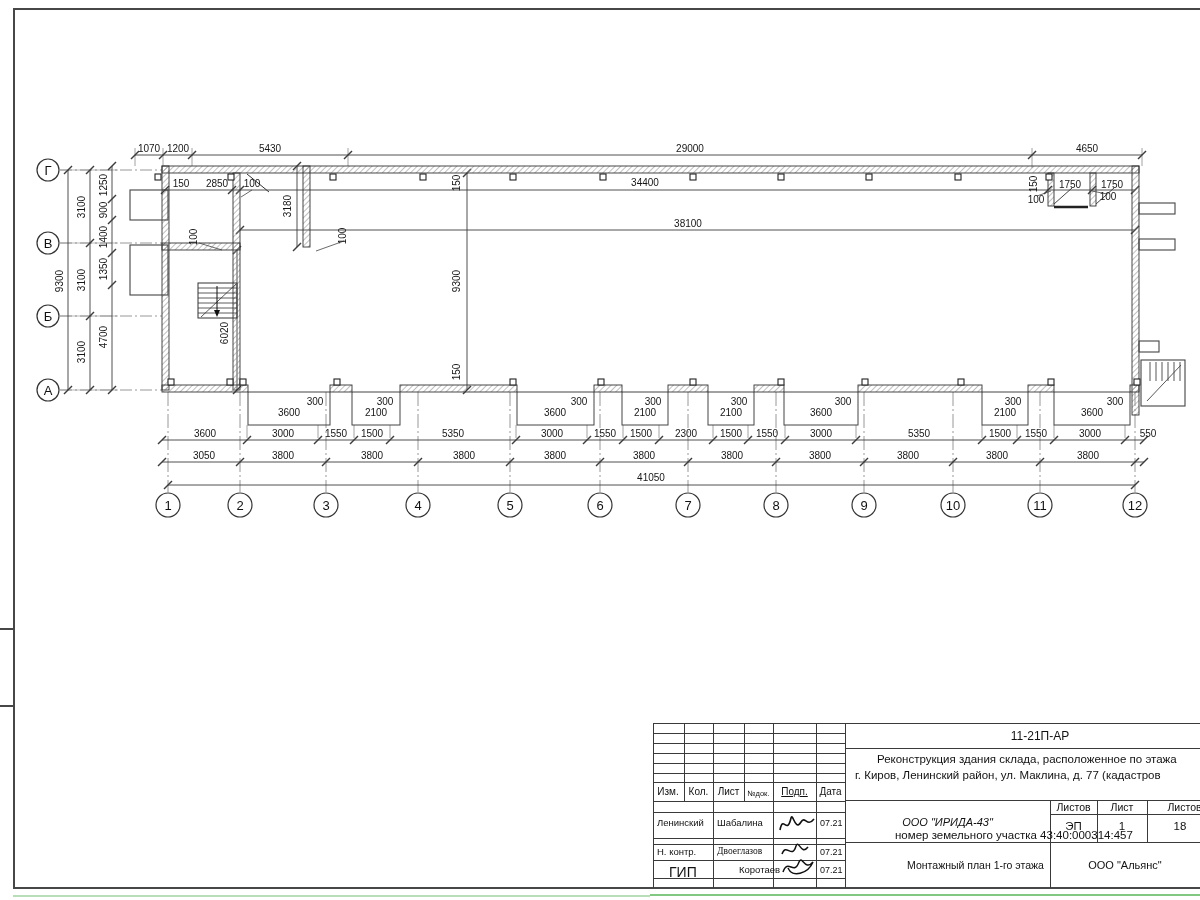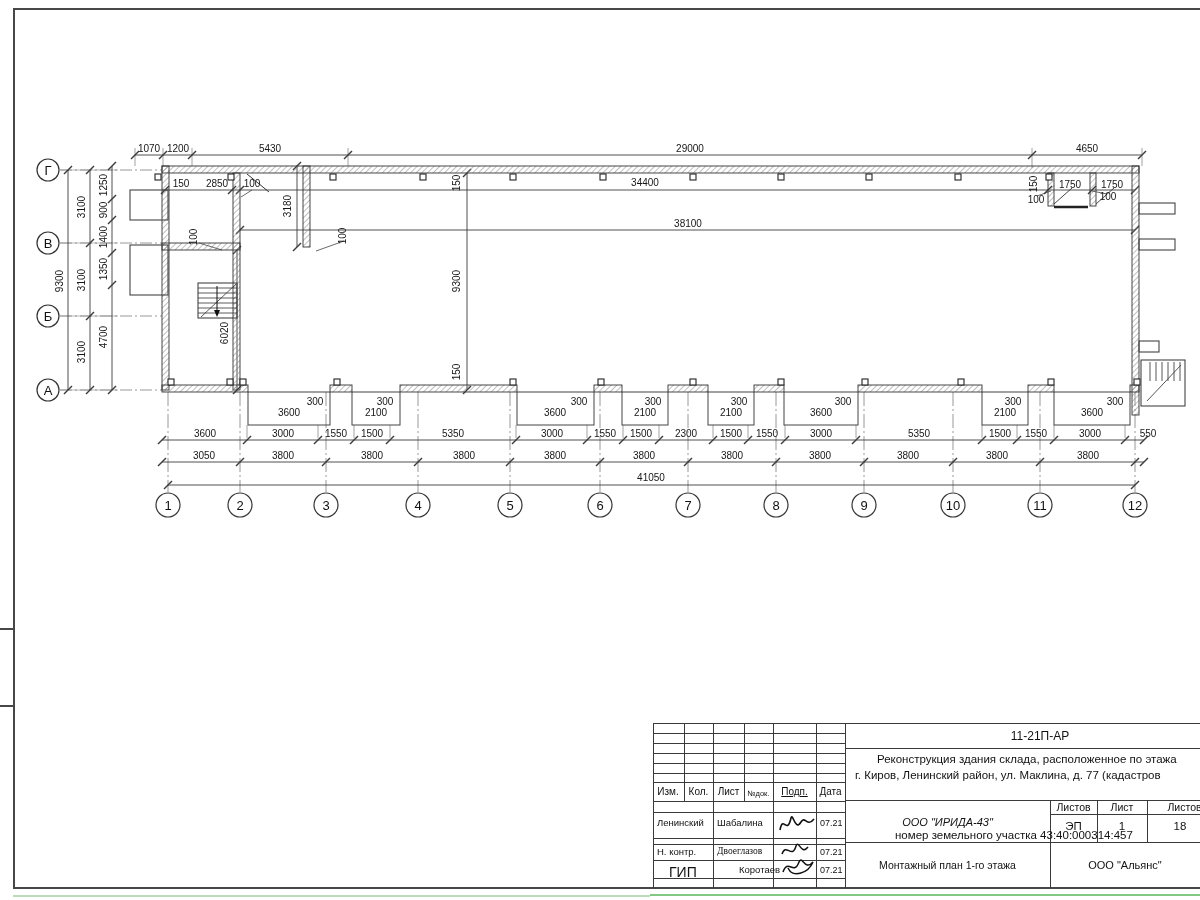--- a/index.html
+++ b/index.html
@@ -397,21 +397,21 @@
     <div class="tb-text" style="left:717px;top:817px;font-size:9.5px;">Шабалина</div>
     <div class="tb-text" style="left:820px;top:818px;font-size:9px;">07.21</div>
     <div class="tb-text" style="left:657px;top:846px;font-size:9.5px;">Н. контр.</div>
     <div class="tb-text" style="left:717px;top:846px;font-size:9.5px;font-family:Liberation Serif, serif;">Двоеглазов</div>
     <div class="tb-text" style="left:820px;top:847px;font-size:9px;">07.21</div>
     <div class="tb-text" style="left:657px;top:864px;font-size:14px;margin-left:12px;">ГИП</div>
     <div class="tb-text" style="left:719px;top:864px;font-size:9.5px;margin-left:20px;">Коротаев</div>
     <div class="tb-text" style="left:820px;top:865px;font-size:9px;">07.21</div>
 
     <div class="tb-text c it" style="left:845px;top:816px;width:205px;font-size:11px;">ООО "ИРИДА-43"</div>
-    <div class="tb-text c" style="left:845px;top:859px;width:205px;font-size:10.5px;">Монтажный план 1-го этажа</div>
+    <div class="tb-text c" style="left:845px;top:859px;width:205px;font-size:10.5px;padding-left:28px;">Монтажный план 1-го этажа</div>
     <div class="tb-text c" style="left:1050px;top:859px;width:150px;font-size:11px;">ООО "Альянс"</div>
 
     <div class="tb-text c" style="left:1050px;top:801px;width:47px;font-size:10.5px;">Листов</div>
     <div class="tb-text c" style="left:1097px;top:801px;width:50px;font-size:10.5px;">Лист</div>
     <div class="tb-text c" style="left:1147px;top:801px;width:75px;font-size:10.5px;">Листов</div>
     <div class="tb-text c" style="left:1050px;top:820px;width:47px;font-size:11.5px;">ЭП</div>
     <div class="tb-text c" style="left:1097px;top:820px;width:50px;font-size:11.5px;">1</div>
     <div class="tb-text c" style="left:1147px;top:820px;width:66px;font-size:11.5px;">18</div>
 
     <svg width="42" height="28" style="position:absolute;left:776px;top:810px;">

